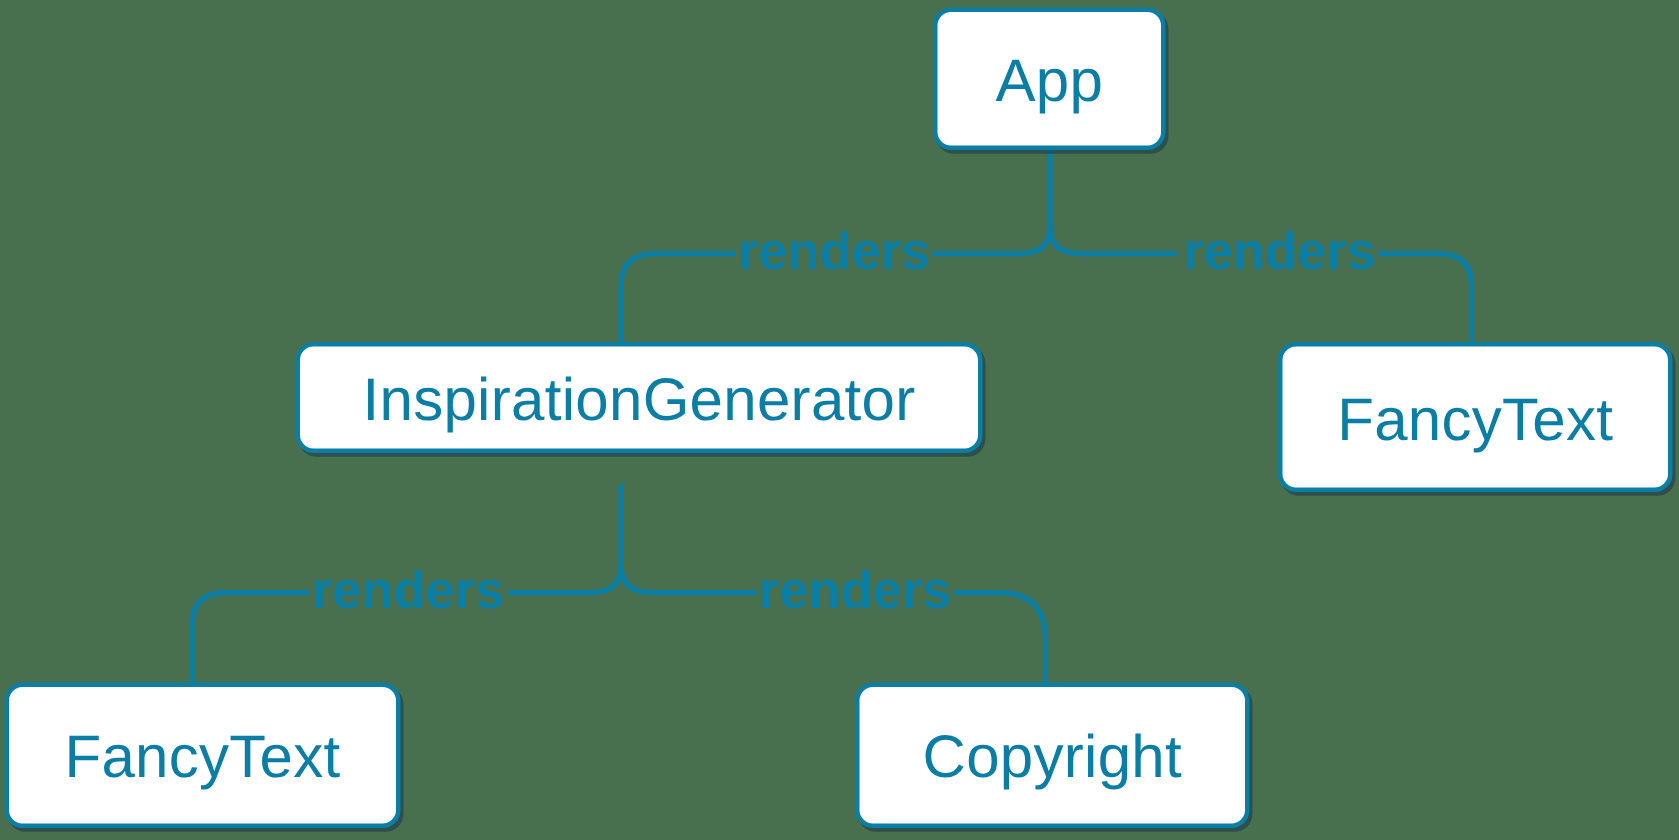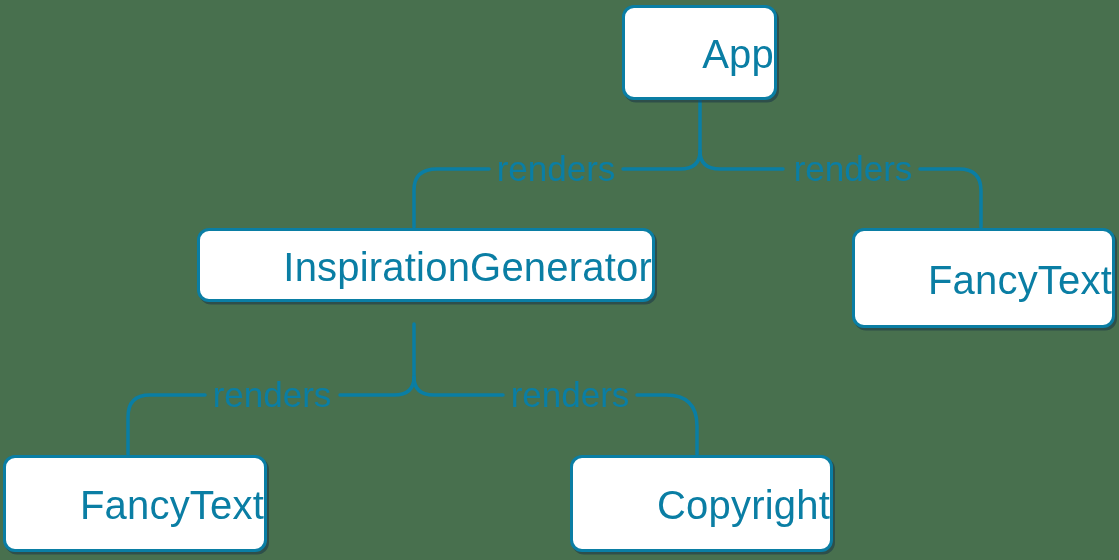--- a/index.html
+++ b/index.html
@@ -34,41 +34,41 @@
     stroke-linecap: round;
   }
   .node {
     position: absolute;
     background: var(--node-fill);
     border: 3px solid var(--accent);
     border-radius: 12px;
     box-shadow: 2px 2.5px 0 var(--node-shadow);
     display: flex;
     align-items: center;
-    justify-content: flex-end;
+    justify-content: center;
   }
   .node span {
     color: var(--accent);
     font-size: 40px;
     font-weight: 500;
     letter-spacing: 0.2px;
     white-space: nowrap;
     transform: translateY(2px);
   }
   .node-app        { left: 622px; top: 5px;   width: 155px; height: 95px; }
   .node-ig         { left: 197px; top: 228px; width: 458px; height: 74px; }
   .node-ft-right   { left: 852px; top: 228px; width: 263px; height: 100px; }
   .node-ft-left    { left: 3px;   top: 455px; width: 264px; height: 97px; }
   .node-copyright  { left: 570px; top: 455px; width: 263px; height: 97px; }
   .edge-label {
     position: absolute;
     transform: translate(-50%, -50%);
     color: var(--accent);
     font-size: 35px;
-    font-weight: 400;
+    font-weight: 700;
     white-space: nowrap;
     line-height: 1;
   }
   .el-1 { left: 556px; top: 168px; }
   .el-2 { left: 853px; top: 168px; }
   .el-3 { left: 272px; top: 394px; }
   .el-4 { left: 570px; top: 394px; }
 </style>
 </head>
 <body>

